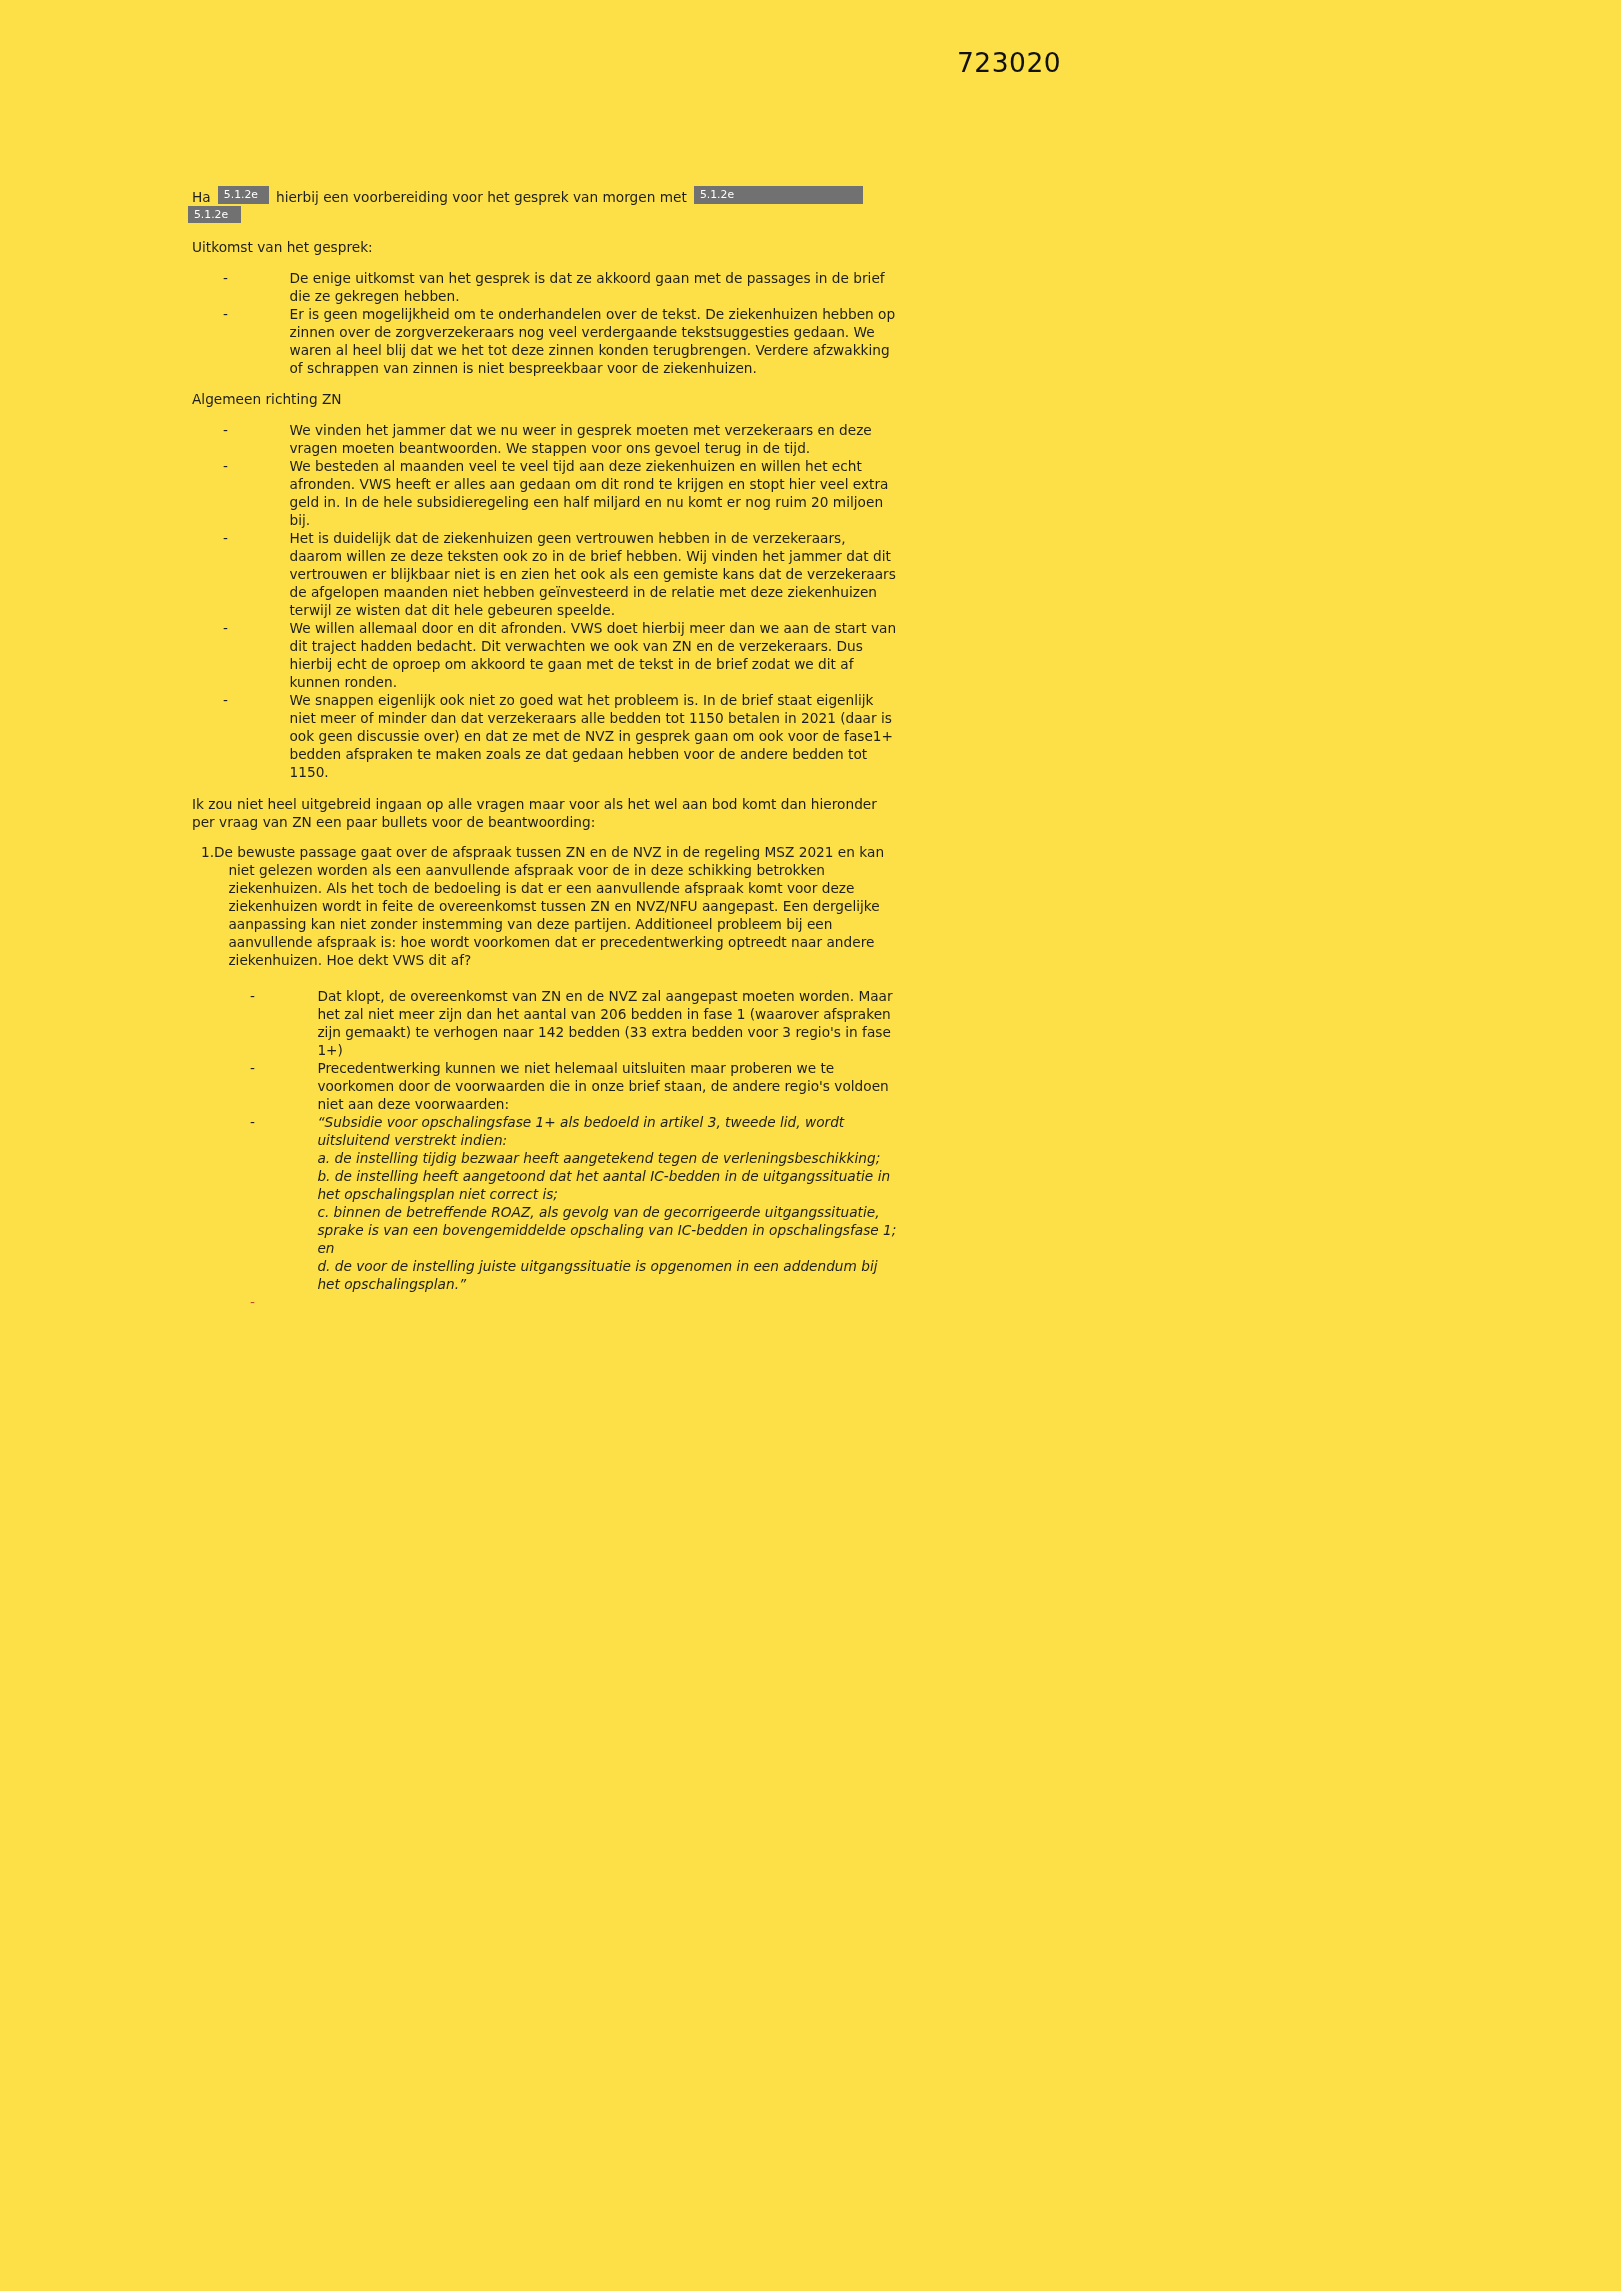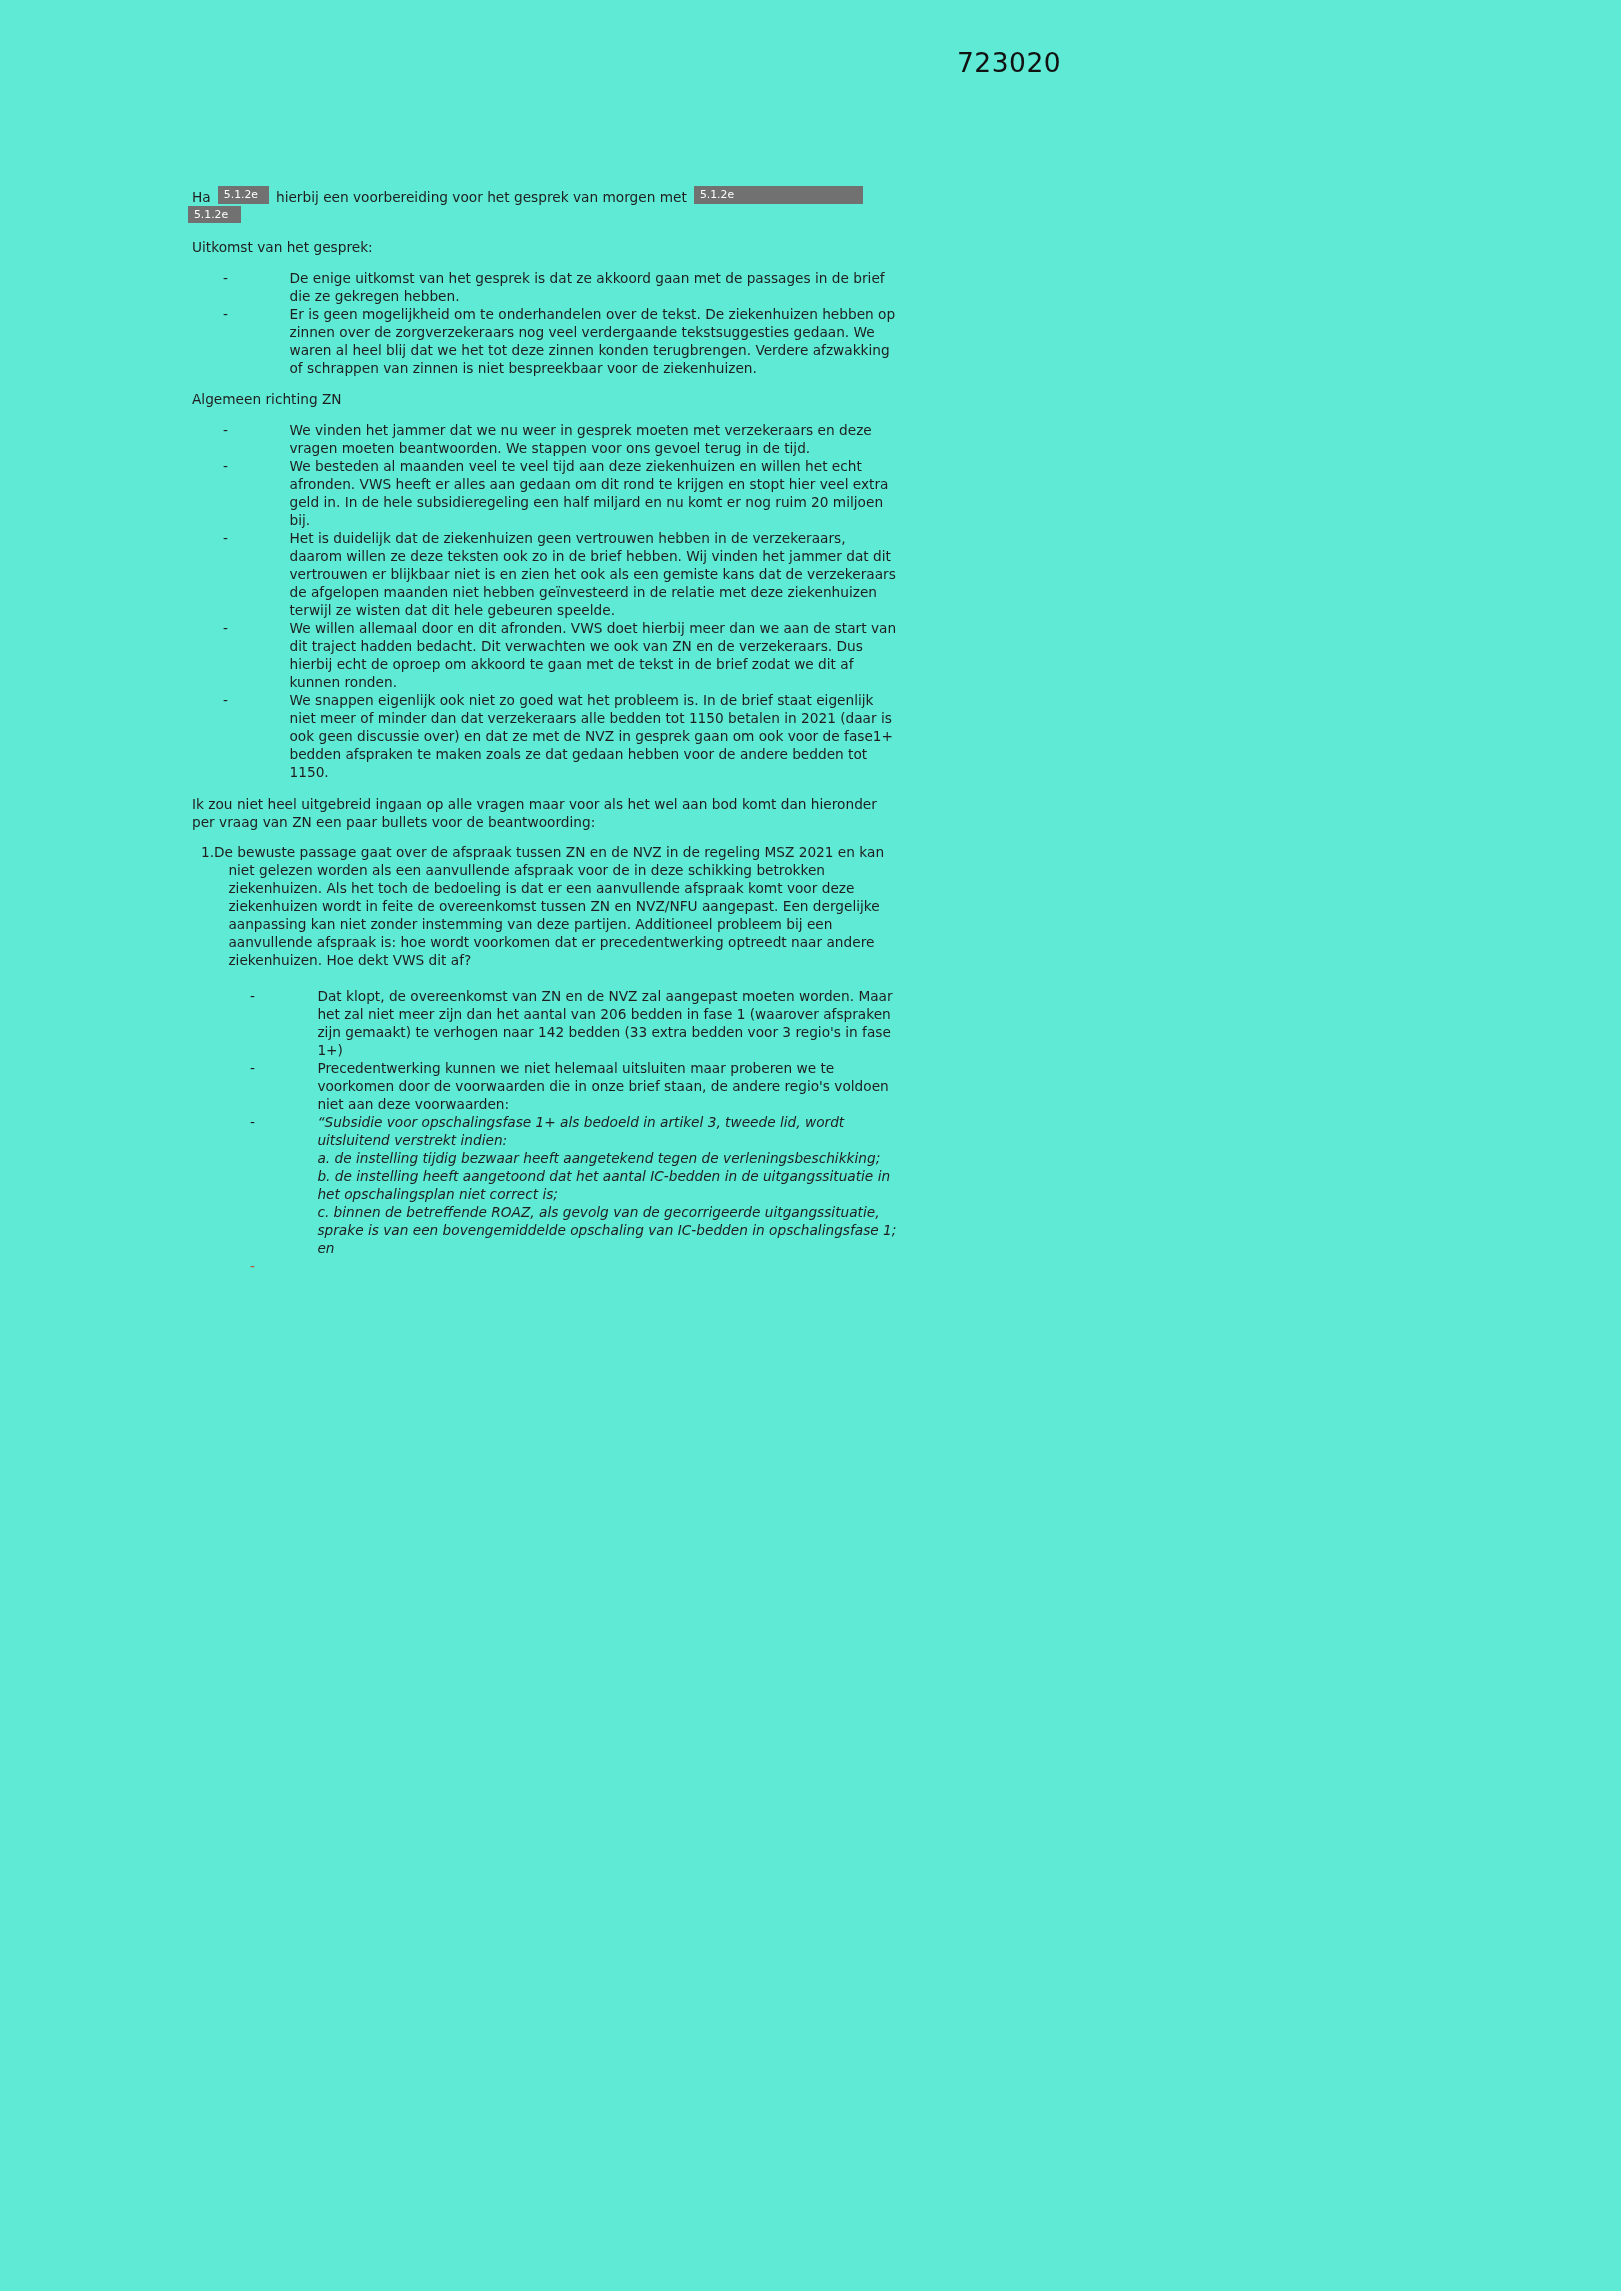--- a/index.html
+++ b/index.html
@@ -1,19 +1,19 @@
 <!DOCTYPE html>
 <html><head>
 <meta charset="utf-8">
 <style>
   html,body { margin:0; padding:0; background:#fff; }
   .page {
     position:relative;
     width:1621px; height:2292px;
-    background:#5eead4;
+    background:#fde047;
     font-family:"DejaVu Sans","Liberation Sans",sans-serif;
     color:#1e1e1e;
     overflow:hidden;
   }
   .doc-number {
     position:absolute; left:957px; top:47px;
     font-size:26.5px; letter-spacing:0.5px; color:#111;
   }
   .content {
     position:absolute; left:192px; top:186px; width:710px;
@@ -114,20 +114,21 @@
         <span class="dash">-</span>
         <span class="btext">Precedentwerking kunnen we niet helemaal uitsluiten maar proberen we te voorkomen door de voorwaarden die in onze brief staan, de andere regio's voldoen niet aan deze voorwaarden:</span>
       </div>
       <div class="bullet">
         <span class="dash">-</span>
         <div class="btext italic">
           <div>“Subsidie voor opschalingsfase 1+ als bedoeld in artikel 3, tweede lid, wordt uitsluitend verstrekt indien:</div>
           <div>a. de instelling tijdig bezwaar heeft aangetekend tegen de verleningsbeschikking;</div>
           <div>b. de instelling heeft aangetoond dat het aantal IC-bedden in de uitgangssituatie in het opschalingsplan niet correct is;</div>
           <div>c. binnen de betreffende ROAZ, als gevolg van de gecorrigeerde uitgangssituatie, sprake is van een bovengemiddelde opschaling van IC-bedden in opschalingsfase 1; en</div>
+          <div>d. de voor de instelling juiste uitgangssituatie is opgenomen in een addendum bij het opschalingsplan.”</div>
         </div>
       </div>
       <div class="bullet">
         <span class="dash red">-</span>
         <span class="btext"></span>
       </div>
     </div>
 
   </div>
 </div>

